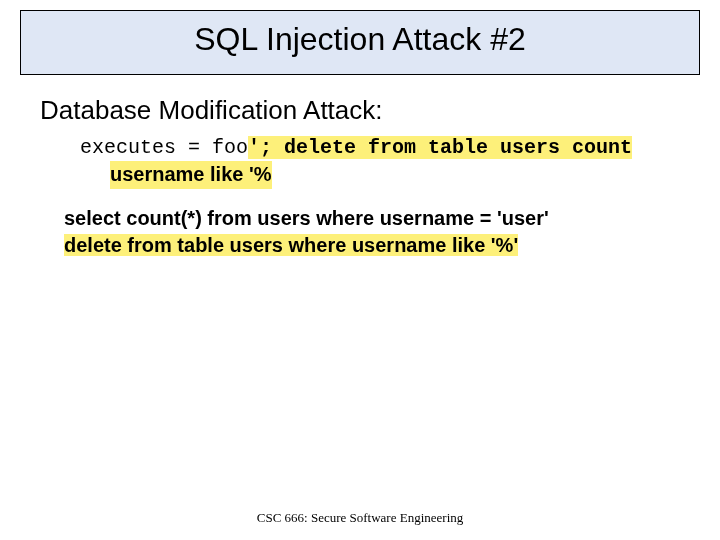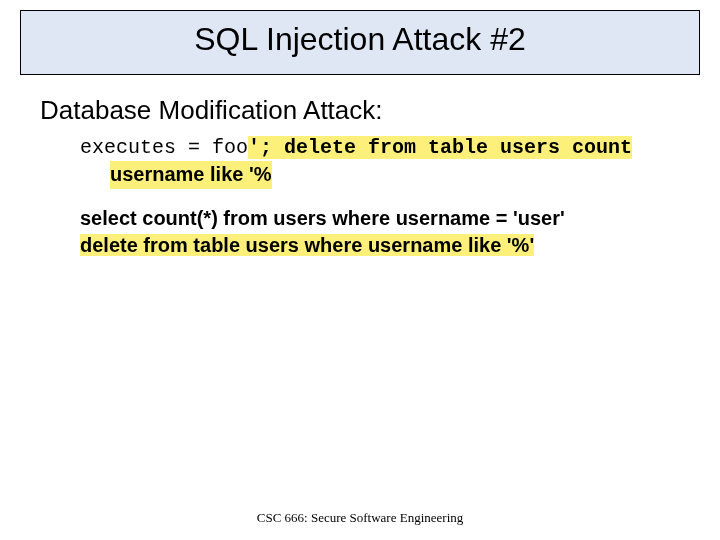--- a/index.html
+++ b/index.html
@@ -49,21 +49,21 @@
       font-size: 26px;
       font-weight: normal;
       color: #000;
       margin-bottom: 8px;
     }
     .heading2 .bi {
       font-weight: bold;
       font-style: italic;
     }
     .sql-block {
-      margin-left: 40px;
+      margin-left: 24px;
       font-family: Arial, Helvetica, sans-serif;
       font-size: 20px;
       line-height: 1.35;
     }
     .sql-block .row {
       display: block;
     }
     .sql-block .indent {
       padding-left: 30px;
     }

